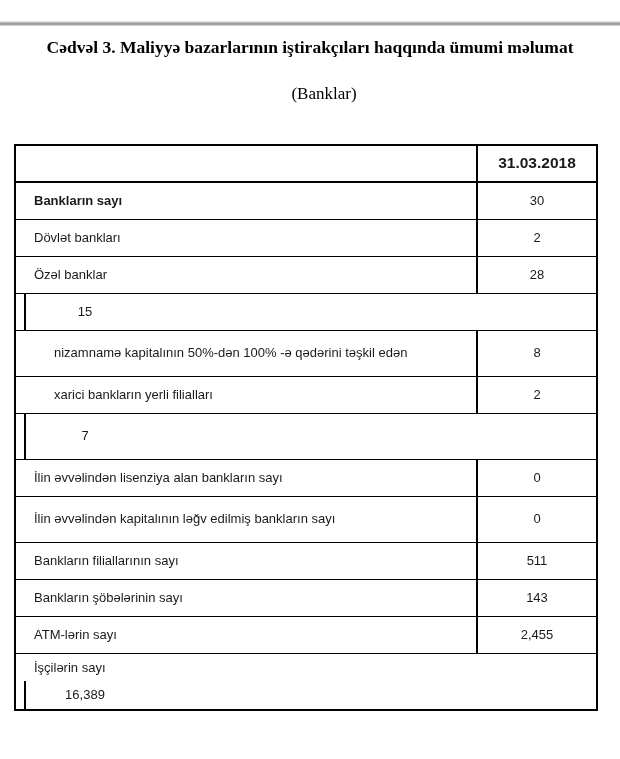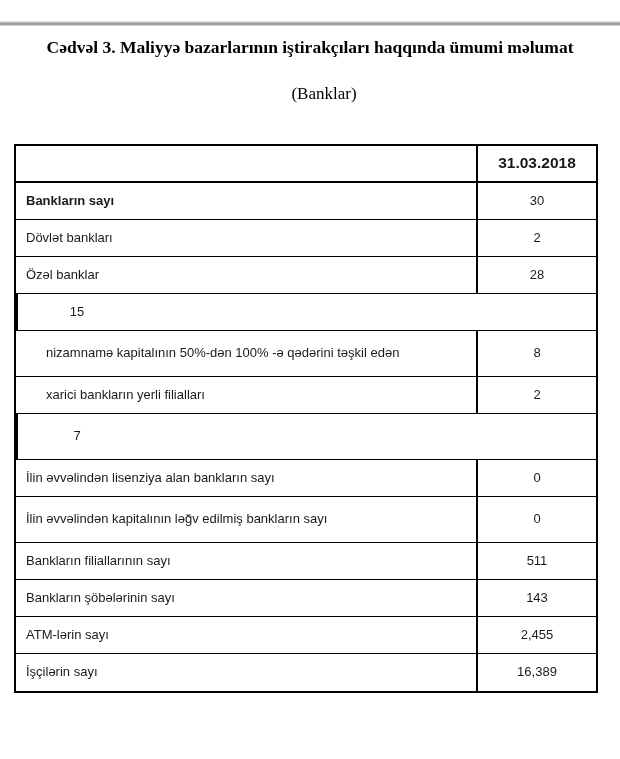--- a/index.html
+++ b/index.html
@@ -38,22 +38,23 @@
     width: 584px;
     border: 2px solid #000000;
     background: #ffffff;
   }
 
   .tr {
     display: flex;
     align-items: stretch;
     border-bottom: 1px solid #000000;
     min-height: 37px;
+    padding-left: 8px;
   }
-  .tr:last-child { border-bottom: none; }
+  .tr:last-child { border-bottom: none; flex-direction: column; }
   .tr.header-row { border-bottom: 2px solid #000000; }
   .tr.tall { min-height: 46px; }
 
   .td {
     display: flex;
     align-items: center;
     font-size: 13px;
     line-height: 1.2;
   }
   .td.label {

